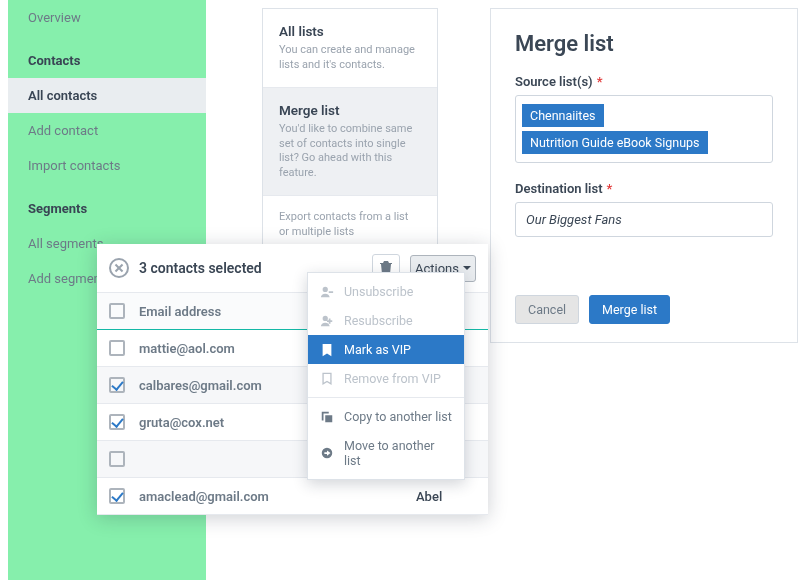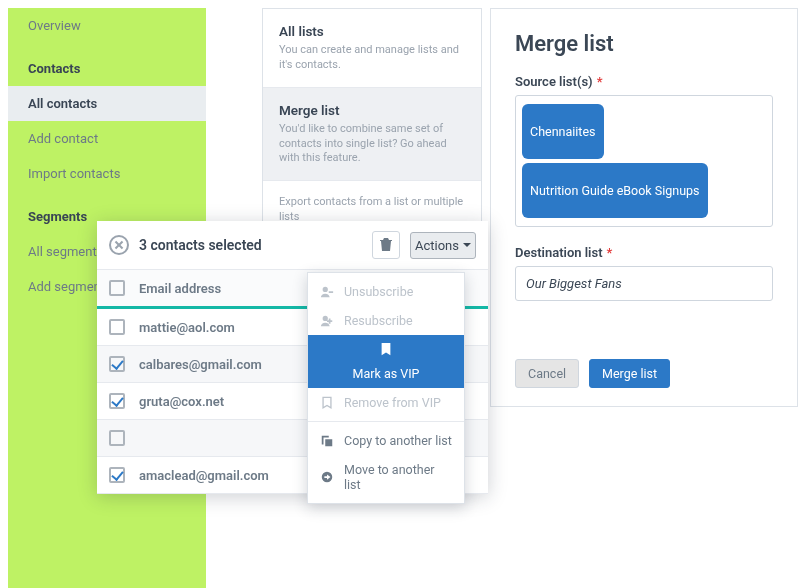--- a/index.html
+++ b/index.html
@@ -1,66 +1,66 @@
 <!DOCTYPE html>
 <html><head>
 <meta charset="utf-8">
 <style>
 * { margin: 0; padding: 0; box-sizing: border-box; font-family: -apple-system, BlinkMacSystemFont, "Segoe UI", Roboto, Arial, sans-serif; }
 body { width: 810px; height: 588px; background: #fff; position: relative; overflow: hidden; }
 
 
-.sidebar { position: absolute; left: 8px; top: 8px; width: 198px; height: 580px; background: #bef264; }
+.sidebar { position: absolute; left: 8px; top: 0; width: 198px; height: 580px; background: #86efac; }
 .side-item { padding: 10px 20px; font-size: 13px; color: #6d7a87; cursor: pointer; }
 .side-item.bold { font-weight: 700; color: #394554; padding-top: 18px; }
 .side-item.active { background: #e9edf0; color: #394554; font-weight: 600; }
 
 
-.mid-panel { position: absolute; left: 262px; top: 8px; width: 220px; background: #fff; border: 1px solid #dde2e8; }
+.mid-panel { position: absolute; left: 262px; top: 8px; width: 176px; background: #fff; border: 1px solid #dde2e8; }
 .mid-item { padding: 14px 16px; border-bottom: 1px solid #e6e9ee; }
 .mid-item.sel { background: #eef0f3; }
 .mid-title { font-size: 13.5px; font-weight: 600; color: #394554; margin-bottom: 4px; }
 .mid-desc { font-size: 11px; color: #9aa3ae; line-height: 1.35; }
 
 
 .merge-card { position: absolute; left: 490px; top: 8px; width: 308px; background: #fff; border: 1px solid #dde2e8; padding: 22px 24px 18px; }
 .merge-card h2 { font-size: 22px; font-weight: 600; color: #3b4755; margin-bottom: 18px; }
 .field-label { font-size: 13px; font-weight: 600; color: #3b4755; margin-bottom: 6px; }
 .field-label .req { color: #e23b3b; margin-left: 4px; }
 .tag-input { border: 1px solid #cfd6de; border-radius: 3px; padding: 6px 6px; min-height: 50px; }
-.tag { display: inline-block; background: #2c79c7; color: #fff; font-size: 12.5px; padding: 20px 8px; border-radius: 6px; margin: 2px 3px 2px 0; }
+.tag { display: inline-block; background: #2c79c7; color: #fff; font-size: 12.5px; padding: 4px 8px; border-radius: 0; margin: 2px 3px 2px 0; }
 .dest-input { width: 100%; border: 1px solid #cfd6de; border-radius: 3px; padding: 9px 10px; font-size: 13px; color: #3b4755; font-style: italic; }
 .btns { margin-top: 58px; }
 .btn { display: inline-block; font-size: 12.5px; padding: 6px 12px; border-radius: 3px; border: 1px solid #cfd6de; background: #e5e5e5; color: #6d7a87; cursor: pointer; }
 .btn.primary { background: #2c79c7; color: #fff; border-color: #2c79c7; margin-left: 6px; }
 
 
-.contacts-float { position: absolute; left: 97px; top: 221px; width: 391px; background: #fff; box-shadow: 0 3px 18px rgba(30,40,60,0.22); }
+.contacts-float { position: absolute; left: 97px; top: 244px; width: 391px; background: #fff; box-shadow: 0 3px 18px rgba(30,40,60,0.22); }
 .cf-top { display: flex; align-items: center; padding: 10px 12px; gap: 10px; }
 .cf-close { width: 20px; height: 20px; border: 2px solid #9aa3ae; border-radius: 50%; position: relative; cursor: pointer; flex-shrink: 0; }
 .cf-close::before, .cf-close::after { content: ""; position: absolute; left: 3px; top: 7px; width: 10px; height: 2px; background: #9aa3ae; }
 .cf-close::before { transform: rotate(45deg); }
 .cf-close::after { transform: rotate(-45deg); }
 .cf-count { font-size: 14px; font-weight: 600; color: #3b4755; flex: 1; }
 .icon-btn { width: 28px; height: 28px; border: 1px solid #cfd6de; border-radius: 3px; display: flex; align-items: center; justify-content: center; cursor: pointer; }
 .actions-btn { border: 1px solid #adb4bc; background: #e9ecef; border-radius: 3px; padding: 5px 4px; font-size: 13px; color: #3b4755; cursor: pointer; display: flex; align-items: center; gap: 4px; }
 .caret-down { width: 0; height: 0; border-left: 4px solid transparent; border-right: 4px solid transparent; border-top: 4px solid #3b4755; }
-.cf-header-row { display: flex; align-items: center; border-top: 1px solid #e6e9ee; border-bottom: 3px solid #14b8a6; background: #fafbfc; padding: 10px 12px; font-size: 13px; font-weight: 700; color: #3b4755; }
+.cf-header-row { display: flex; align-items: center; border-top: 1px solid #e6e9ee; border-bottom: 1px solid #14b8a6; background: #fafbfc; padding: 10px 12px; font-size: 13px; font-weight: 700; color: #3b4755; }
 .cf-row { display: flex; align-items: center; border-bottom: 1px solid #e6e9ee; padding: 10px 12px; font-size: 13px; }
 .cf-row:nth-child(even) { background: #f6f7f9; }
 .chk { width: 16px; height: 16px; border: 2px solid #adb4bc; border-radius: 2px; margin-right: 14px; flex-shrink: 0; position: relative; cursor: pointer; }
 .chk.checked::after { content: ""; position: absolute; left: 3px; top: 0px; width: 5px; height: 9px; border: solid #2c79c7; border-width: 0 2px 2px 0; transform: rotate(40deg); }
 .email-col { flex: 1; color: #6d7a87; font-weight: 600; }
 .name-col { width: 60px; color: #3b4755; font-weight: 500; text-align: left; }
 
 
 .dropdown { position: absolute; left: 307px; top: 272px; width: 158px; background: #fff; border: 1px solid #dde2e8; box-shadow: 0 4px 14px rgba(30,40,60,0.2); padding: 4px 0; }
 .dd-item { display: flex; align-items: center; gap: 10px; padding: 7px 12px; font-size: 12.5px; color: #6d7a87; cursor: pointer; }
 .dd-item.disabled { color: #bcc3cb; cursor: default; }
-.dd-item.highlight { background: #2c79c7; color: #fff; flex-direction: column; }
+.dd-item.highlight { background: #2c79c7; color: #fff; }
 .dd-divider { height: 1px; background: #e6e9ee; margin: 4px 0; }
 .dd-icon { width: 14px; height: 14px; display: flex; align-items: center; justify-content: center; flex-shrink: 0; }
 .dd-icon svg { width: 14px; height: 14px; }
 
 </style>
 </head>
 <body>
 
 <div class="sidebar">
   <div class="side-item">Overview</div>

